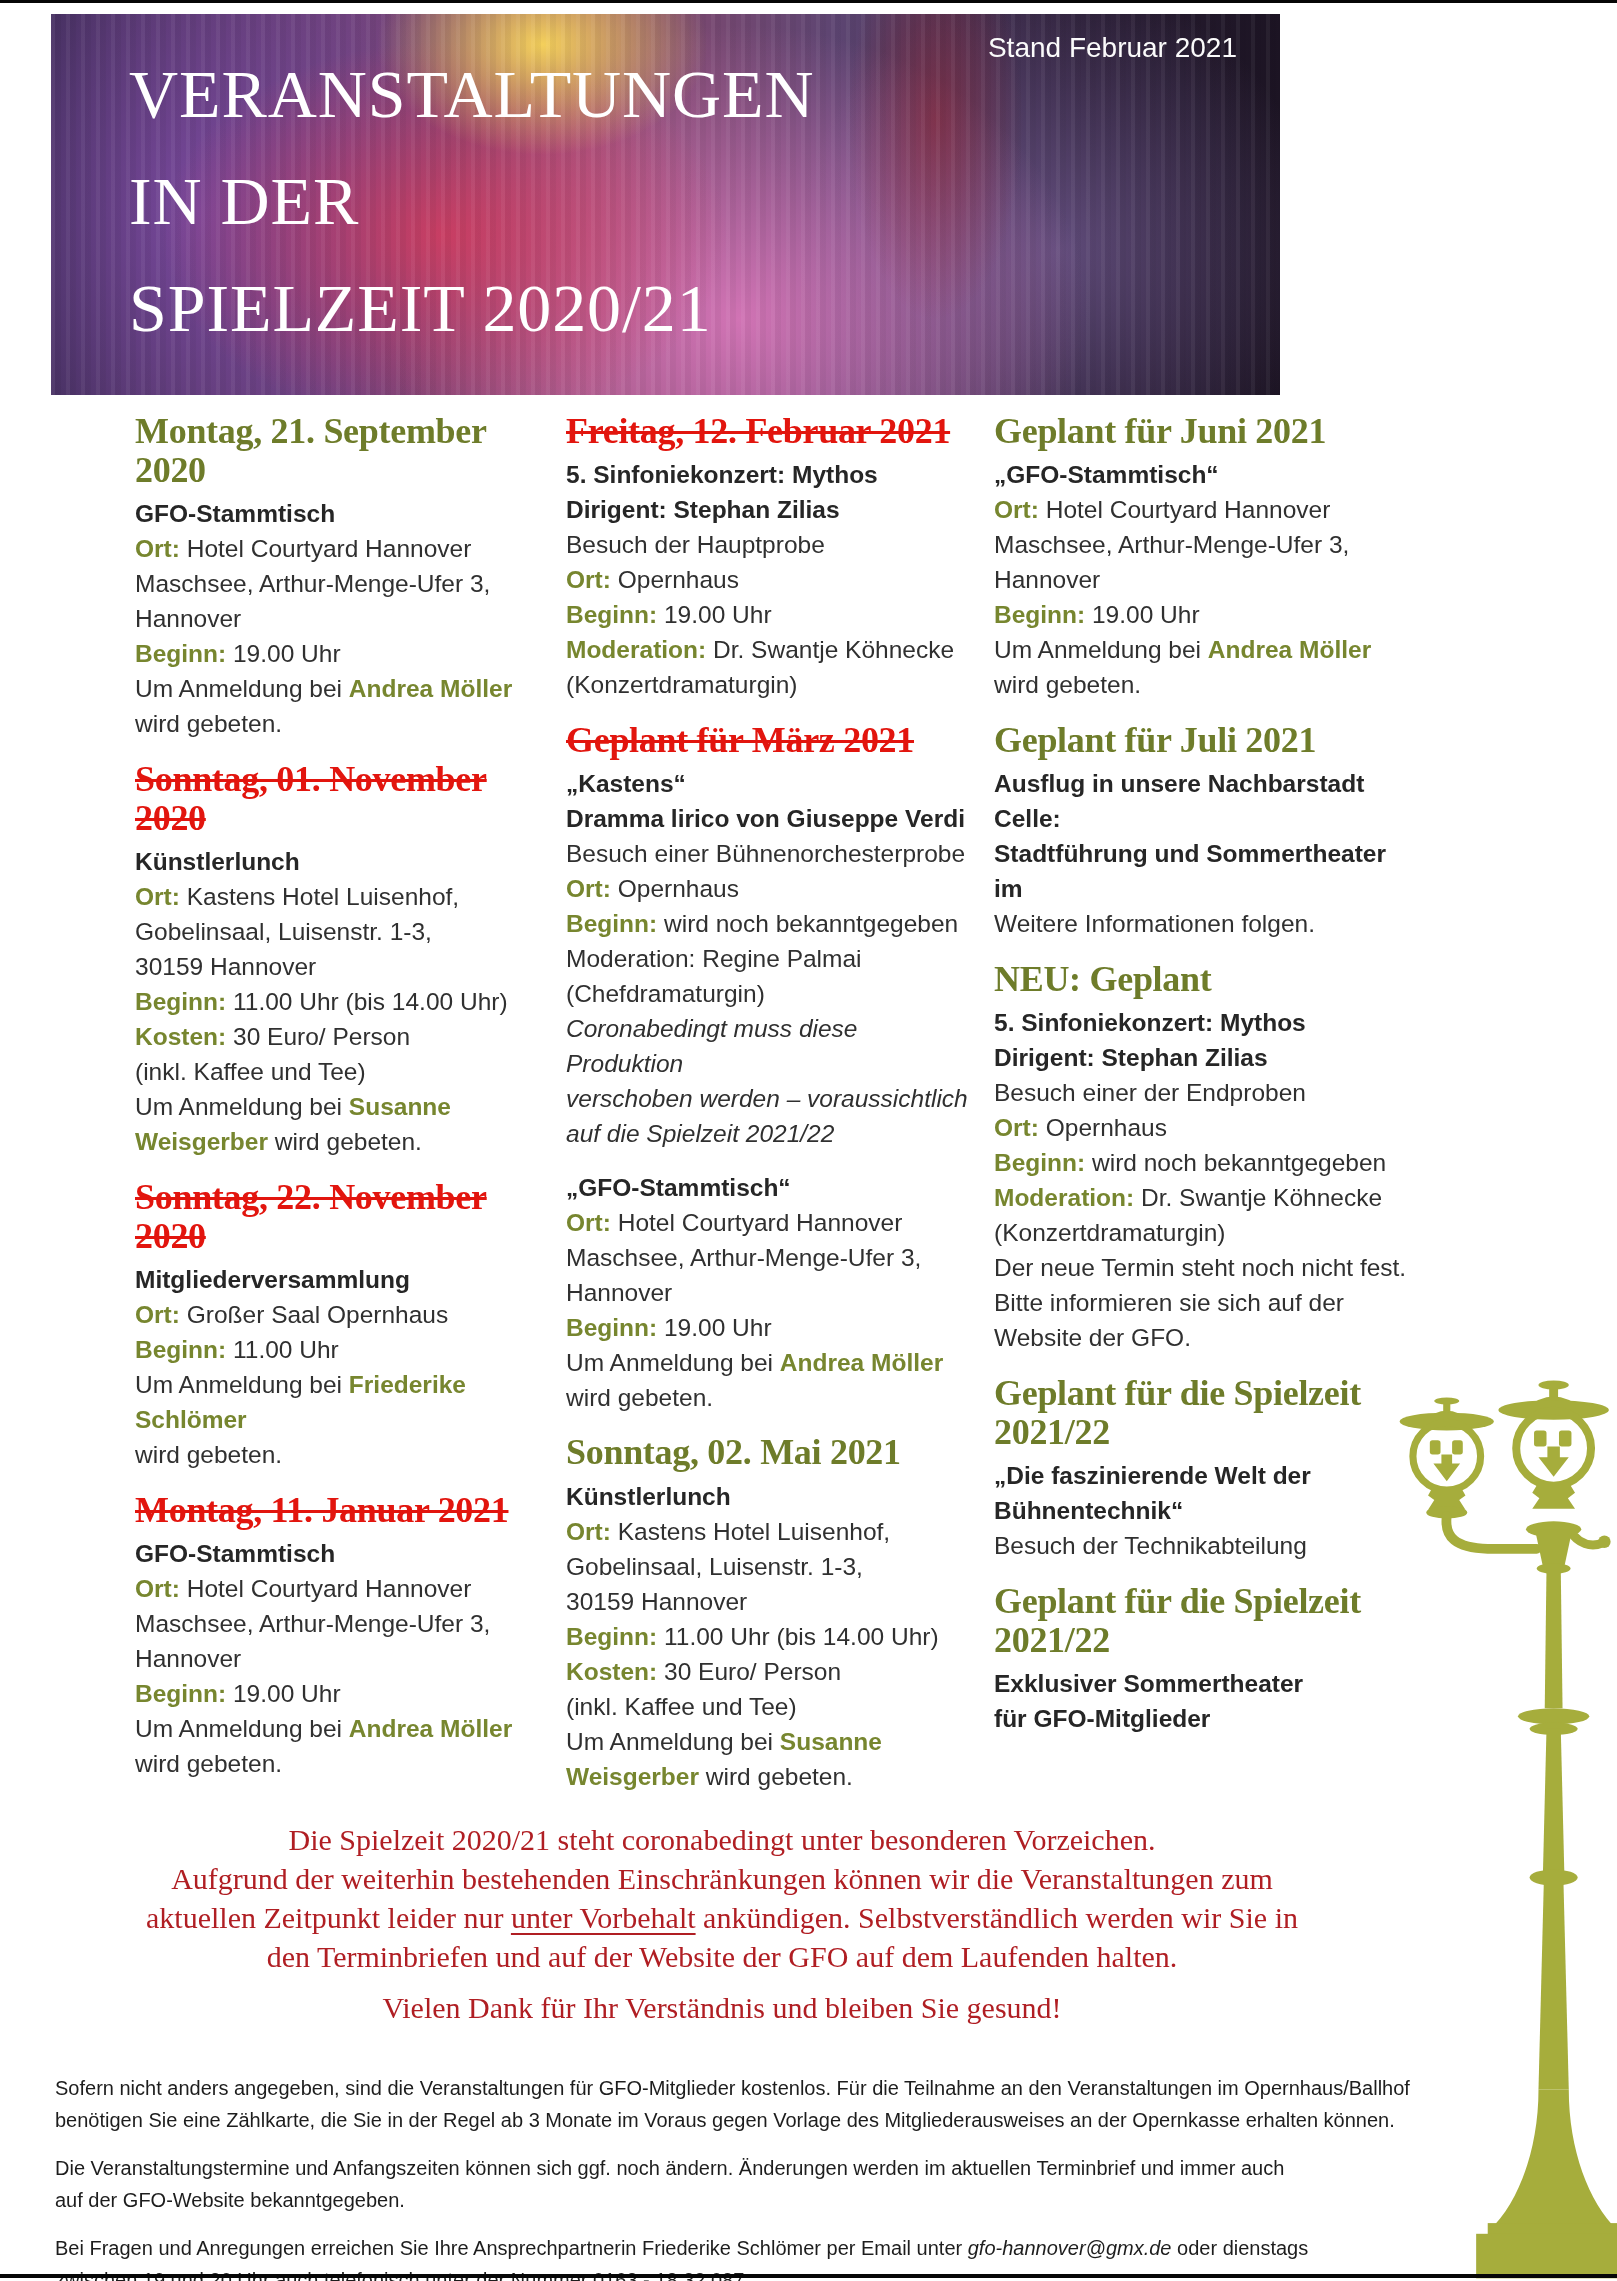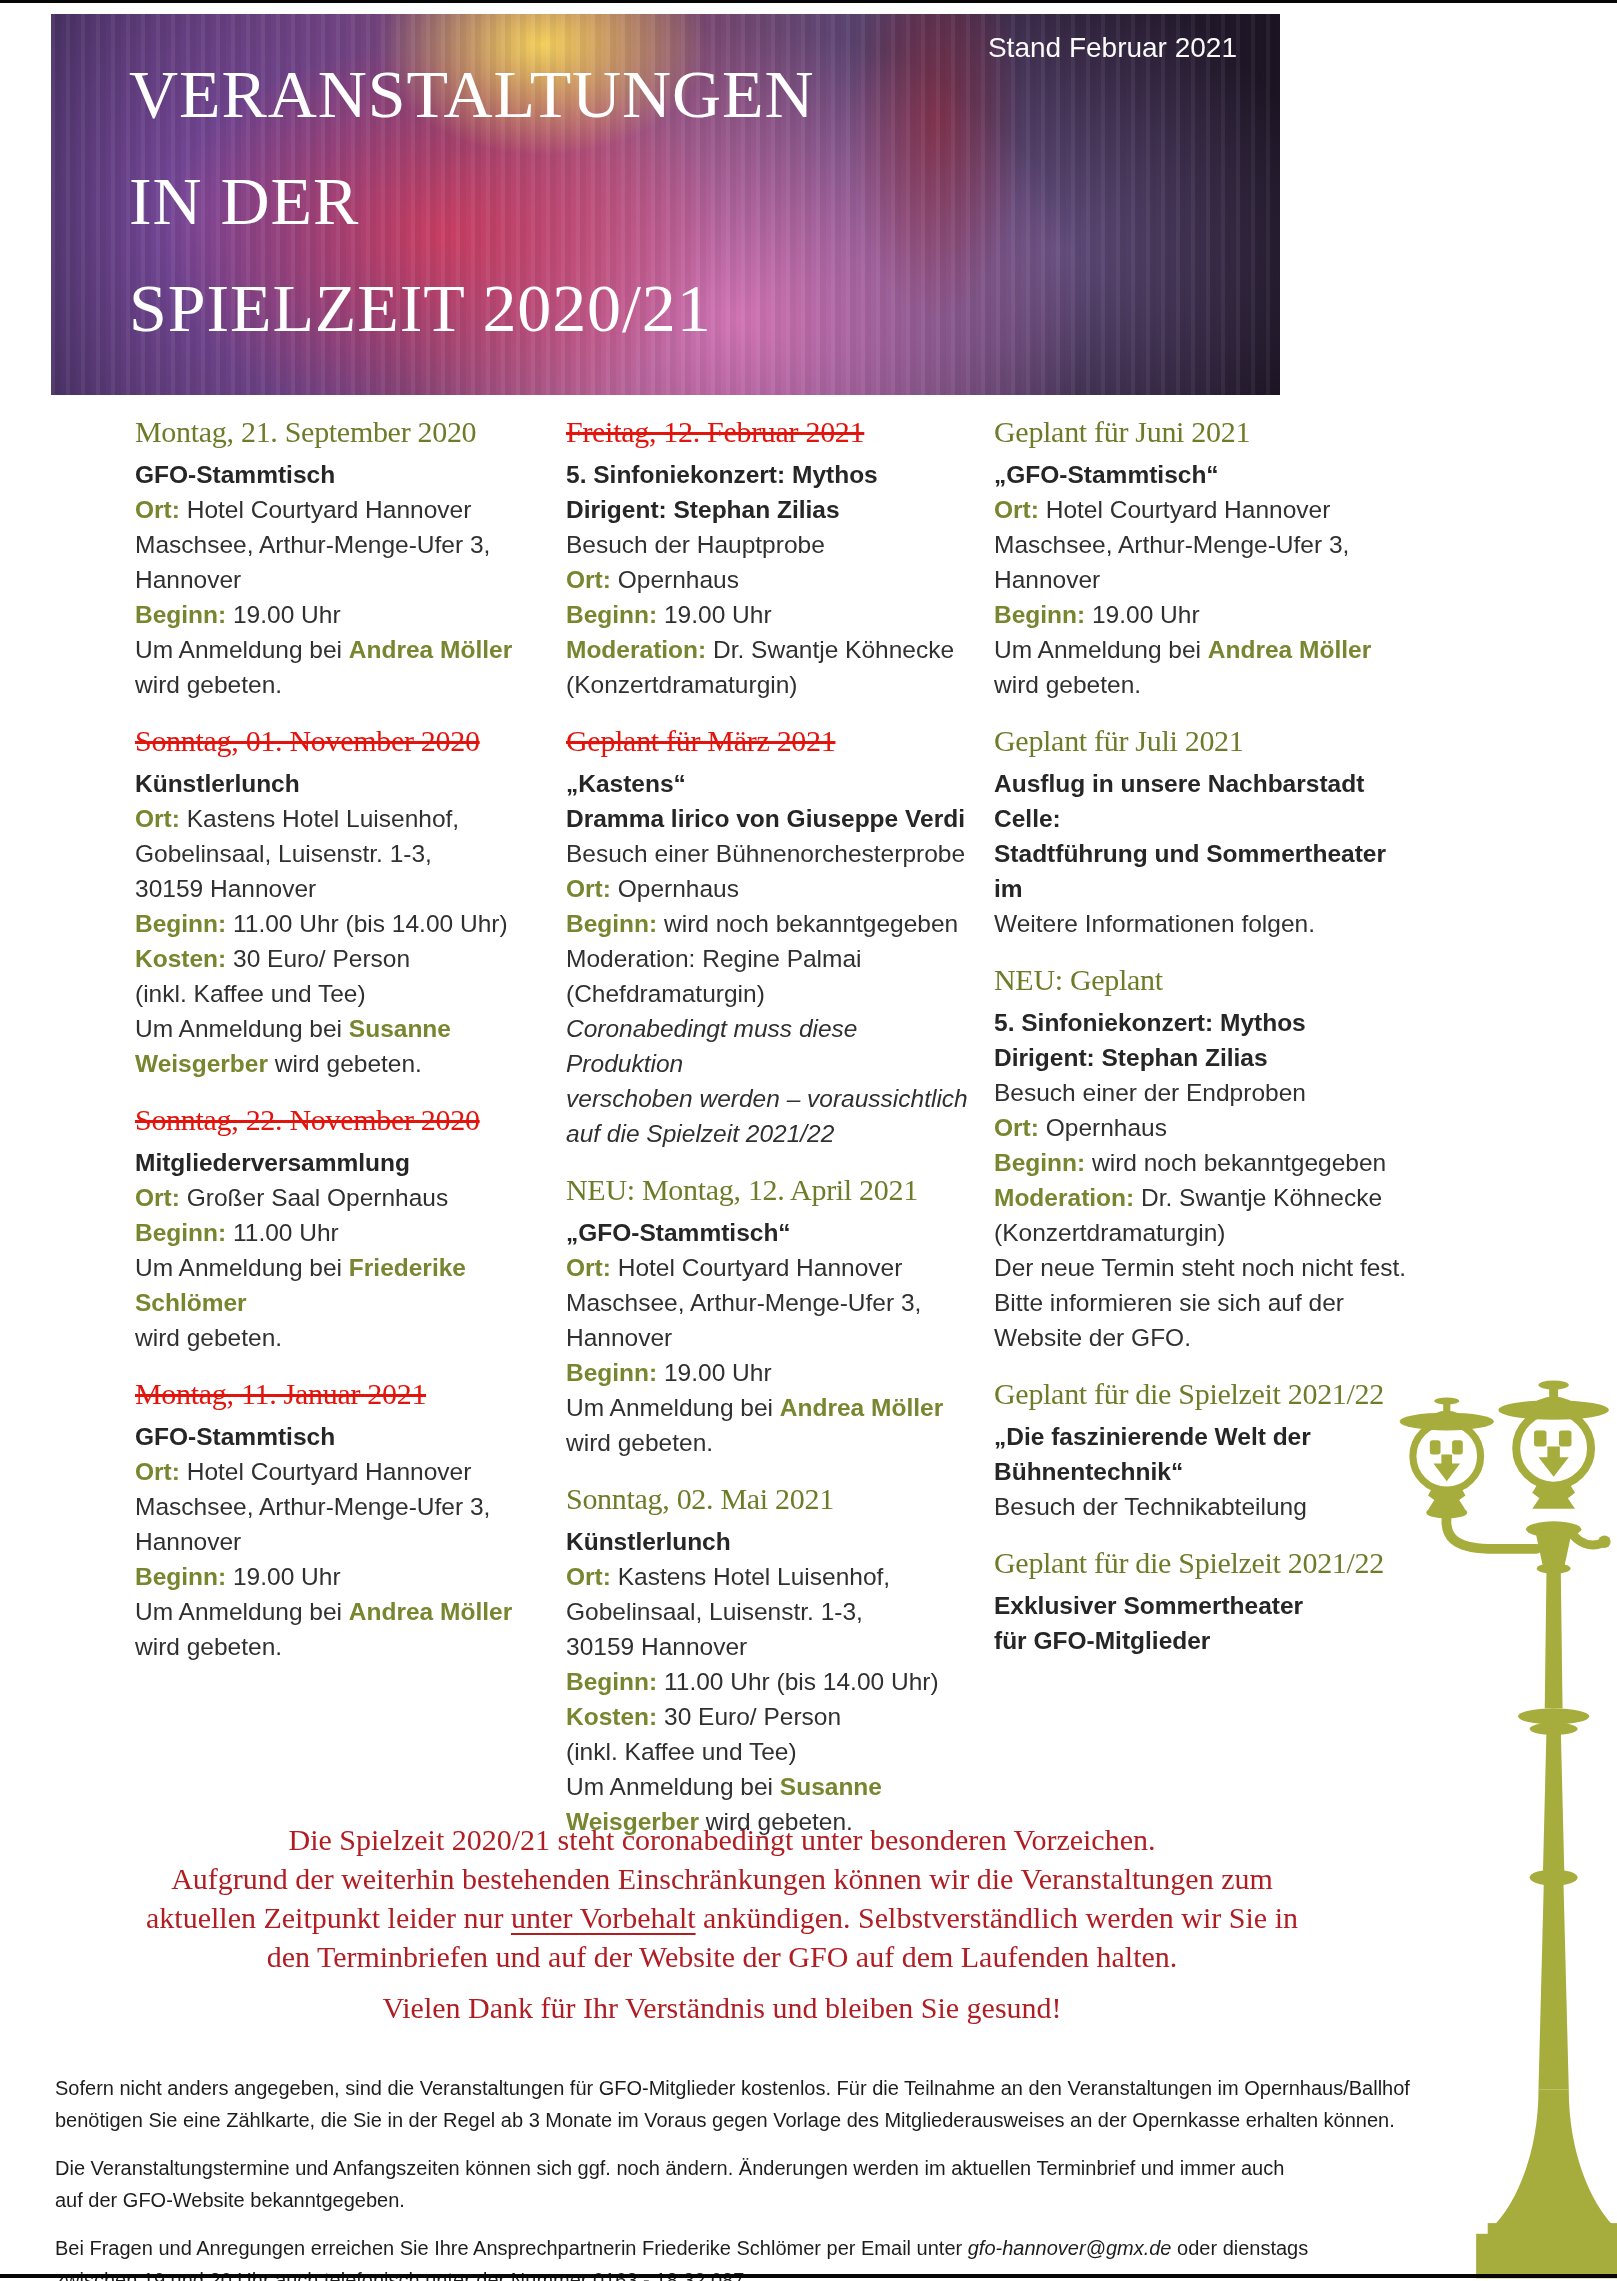--- a/index.html
+++ b/index.html
@@ -36,22 +36,22 @@
     position:absolute;top:18px;right:43px;z-index:2;color:#fbfbfb;font-size:28px;
   }
 
   
   .col{position:absolute;top:412px;}
   #col-0{left:135px;width:410px;}
   #col-1{left:566px;width:412px;}
   #col-2{left:994px;width:421px;}
   .event{margin:0 0 18.7px 0;}
   .evt-h{
-    margin:0 0 6.2px 0;font-family:"Liberation Serif",serif;font-weight:400;
-    font-size:30px;line-height:39px;color:#6e7c2a;letter-spacing:-0.3px;
+    margin:0 0 6.2px 0;font-family:"Liberation Serif",serif;font-weight:700;
+    font-size:36px;line-height:39px;color:#6e7c2a;letter-spacing:-0.3px;
   }
   .evt-h.struck{color:#e2150e;text-decoration:line-through;text-decoration-thickness:2.7px;}
   .ln{margin:0;font-size:24.5px;line-height:35px;}
   .sp{}
   .sb{font-weight:700;color:#262626;}
   .sg{font-weight:700;color:#77862f;}
   .si{font-style:italic;}
 
   
   #notice{
@@ -149,21 +149,20 @@
         <p class="ln"><span class="sp">Besuch einer Bühnenorchesterprobe</span></p>
         <p class="ln"><span class="sg">Ort:</span><span class="sp"> Opernhaus</span></p>
         <p class="ln"><span class="sg">Beginn:</span><span class="sp"> wird noch bekanntgegeben</span></p>
         <p class="ln"><span class="sp">Moderation: Regine Palmai</span></p>
         <p class="ln"><span class="sp">(Chefdramaturgin)</span></p>
         <p class="ln"><span class="si">Coronabedingt muss diese Produktion</span></p>
         <p class="ln"><span class="si">verschoben werden – voraussichtlich</span></p>
         <p class="ln"><span class="si">auf die Spielzeit 2021/22</span></p>
       </section>
       <section class="event">
-        <h3 class="evt-h">NEU: Montag, 12. April 2021</h3>
         <p class="ln"><span class="sb">„GFO-Stammtisch“</span></p>
         <p class="ln"><span class="sg">Ort:</span><span class="sp"> Hotel Courtyard Hannover</span></p>
         <p class="ln"><span class="sp">Maschsee, Arthur-Menge-Ufer 3,</span></p>
         <p class="ln"><span class="sp">Hannover</span></p>
         <p class="ln"><span class="sg">Beginn:</span><span class="sp"> 19.00 Uhr</span></p>
         <p class="ln"><span class="sp">Um Anmeldung bei </span><span class="sg">Andrea Möller</span></p>
         <p class="ln"><span class="sp">wird gebeten.</span></p>
       </section>
       <section class="event">
         <h3 class="evt-h">Sonntag, 02. Mai 2021</h3>

